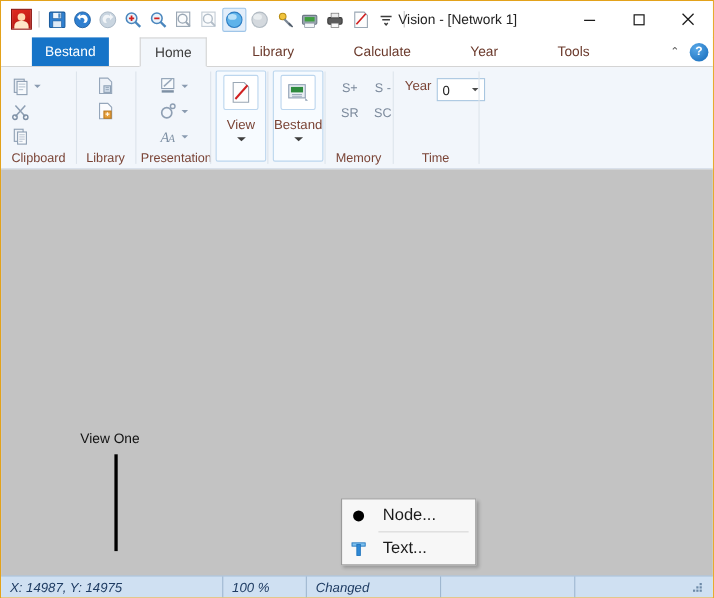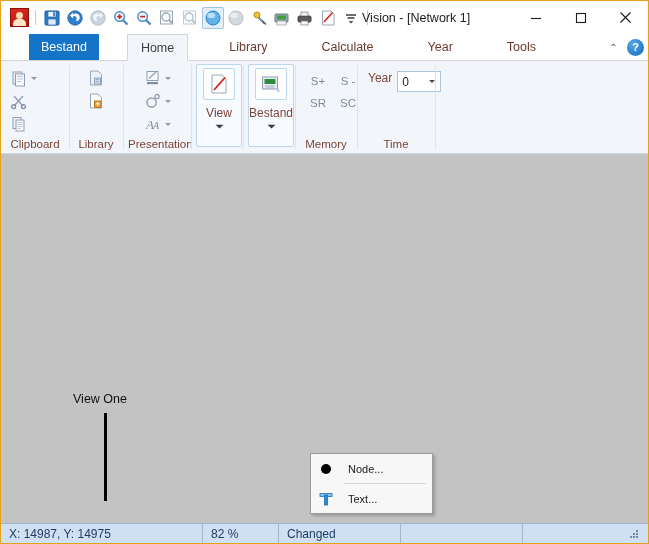--- a/index.html
+++ b/index.html
@@ -350,21 +350,21 @@
   .mi .mi-icon {
     width: 22px;
     height: 20px;
     display: flex;
     align-items: center;
     justify-content: center;
     flex: 0 0 22px;
   }
   .mi .mi-text {
     margin-left: 11px;
-    font-size: 11px;
+    font-size: 15px;
     color: #1b1b1b;
   }
   .msep {
     height: 1px;
     background: #d6d6d6;
     margin: 2px 6px 2px 33px;
   }
 
   
   .sheetbar {
@@ -391,20 +391,21 @@
   }
   .statusbar {
     flex: 0 0 19px;
     height: 19px;
     background: #cfe0f2;
     display: flex;
     align-items: stretch;
     font-size: 12px;
     color: #1f3c63;
     border-top: 1px solid #9fb7d0;
+    font-style: italic;
   }
   .st-cell {
     display: flex;
     align-items: center;
     padding: 0 8px;
     border-right: 1px solid #9fb7d0;
     box-sizing: border-box;
   }
   .st-cell.c1 { width: 202px; }
   .st-cell.c2 { width: 76px; }
@@ -750,21 +751,21 @@
         </span>
         <span class="mi-text">Text...</span>
       </div>
 
     </div>
   </div>
 
 
   <div class="statusbar">
     <div class="st-cell c1">X: 14987, Y: 14975</div>
-    <div class="st-cell c2">82 %</div>
+    <div class="st-cell c2">100 %</div>
     <div class="st-cell c3">Changed</div>
     <div class="st-cell c4"></div>
     <div class="st-cell c5">
       <span class="grip">
         <i style="left:8px;top:8px"></i>
           <i style="left:5px;top:8px"></i>
           <i style="left:8px;top:5px"></i>
         <i style="left:2px;top:8px"></i>
           <i style="left:5px;top:5px"></i>
           <i style="left:8px;top:2px"></i>

